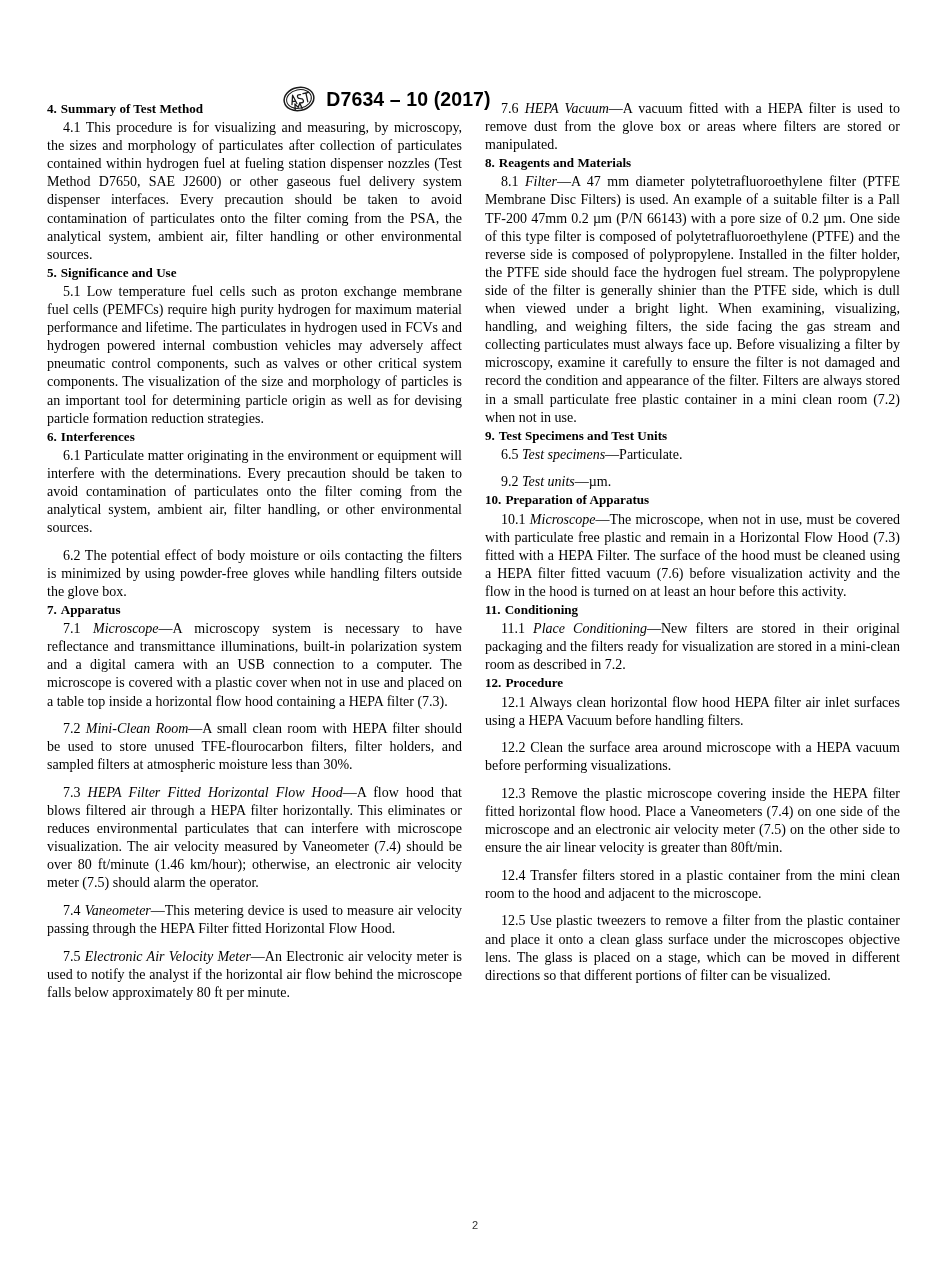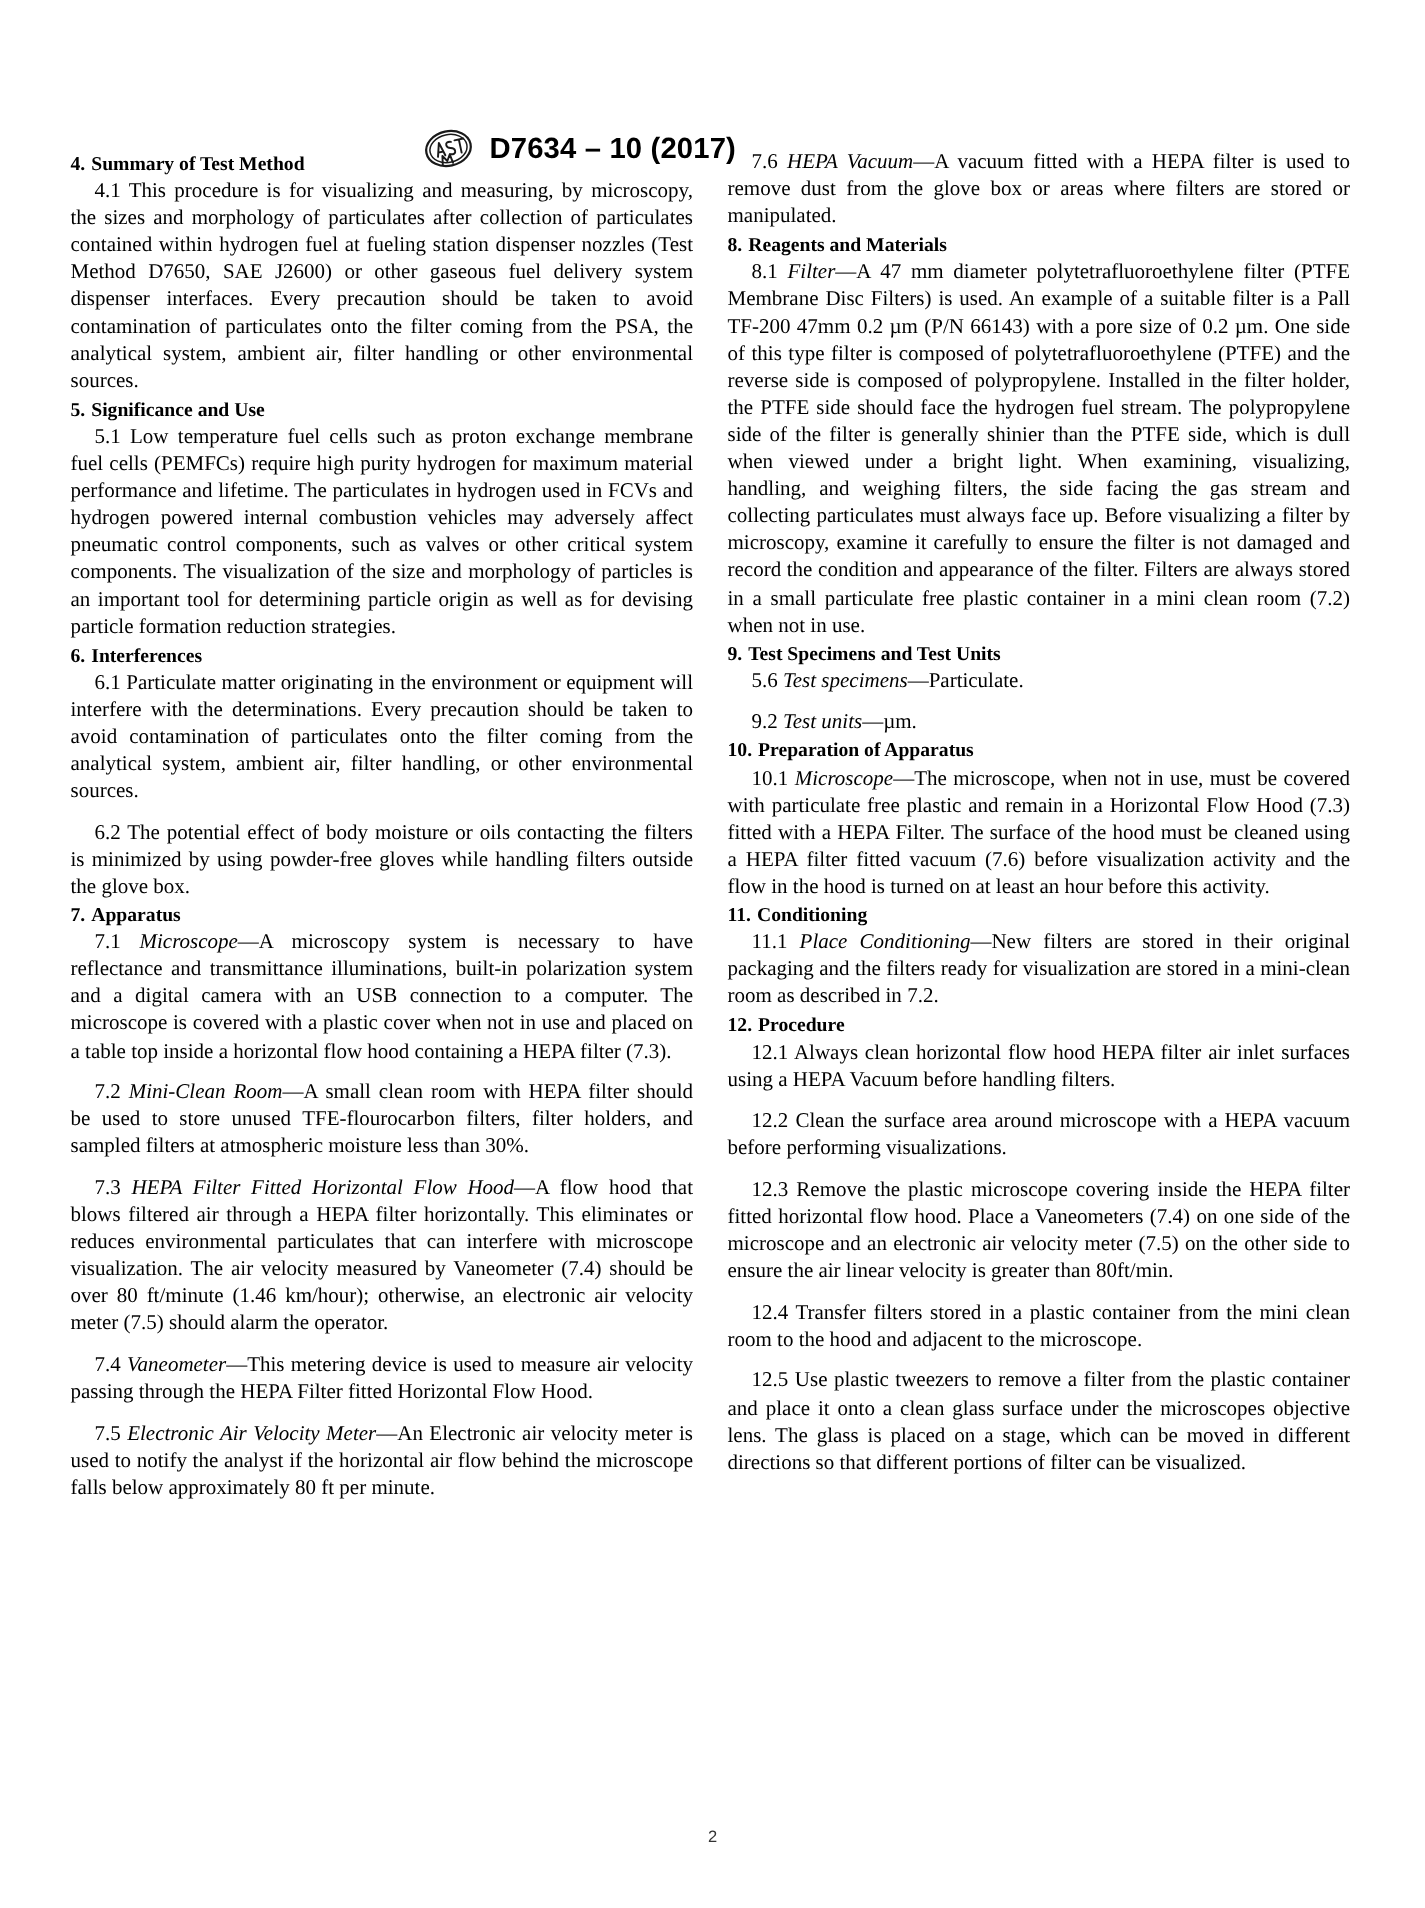--- a/index.html
+++ b/index.html
@@ -146,21 +146,21 @@
         <p class="para"><span>7.2 </span><span class="it">Mini-Clean Room</span><span>—A small clean room with HEPA filter should be used to store unused TFE-flourocarbon filters, filter holders, and sampled filters at atmospheric moisture less than 30%.</span></p>
         <p class="para"><span>7.3 </span><span class="it">HEPA Filter Fitted Horizontal Flow Hood</span><span>—A flow hood that blows filtered air through a HEPA filter horizontally. This eliminates or reduces environmental particulates that can interfere with microscope visualization. The air velocity measured by Vaneometer (</span><span class="ref">7.4</span><span>) should be over 80 ft/minute (1.46 km/hour); otherwise, an electronic air velocity meter (</span><span class="ref">7.5</span><span>) should alarm the operator.</span></p>
         <p class="para"><span>7.4 </span><span class="it">Vaneometer</span><span>—This metering device is used to measure air velocity passing through the HEPA Filter fitted Horizontal Flow Hood.</span></p>
         <p class="para"><span>7.5 </span><span class="it">Electronic Air Velocity Meter</span><span>—An Electronic air velocity meter is used to notify the analyst if the horizontal air flow behind the microscope falls below approximately 80 ft per minute.</span></p>
       </div>
     <div class="col col-right" id="col-right">
         <p class="para"><span>7.6 </span><span class="it">HEPA Vacuum</span><span>—A vacuum fitted with a HEPA filter is used to remove dust from the glove box or areas where filters are stored or manipulated.</span></p>
         <h2 class="section-head spaced-head"><span class="num">8.</span><span>Reagents and Materials</span></h2>
         <p class="para"><span>8.1 </span><span class="it">Filter</span><span>—A 47 mm diameter polytetrafluoroethylene filter (PTFE Membrane Disc Filters) is used. An example of a suitable filter is a Pall TF-200 47mm 0.2 µm (P/N 66143) with a pore size of 0.2 µm. One side of this type filter is composed of polytetrafluoroethylene (PTFE) and the reverse side is composed of polypropylene. Installed in the filter holder, the PTFE side should face the hydrogen fuel stream. The polypropylene side of the filter is generally shinier than the PTFE side, which is dull when viewed under a bright light. When examining, visualizing, handling, and weighing filters, the side facing the gas stream and collecting particulates must always face up. Before visualizing a filter by microscopy, examine it carefully to ensure the filter is not damaged and record the condition and appearance of the filter. Filters are always stored in a small particulate free plastic container in a mini clean room (</span><span class="ref">7.2</span><span>) when not in use.</span></p>
         <h2 class="section-head spaced-head"><span class="num">9.</span><span>Test Specimens and Test Units</span></h2>
-        <p class="para indented"><span>5.6 </span><span class="it">Test specimens</span><span>—Particulate.</span></p>
+        <p class="para indented"><span>6.5 </span><span class="it">Test specimens</span><span>—Particulate.</span></p>
         <p class="para indented"><span>9.2 </span><span class="it">Test units</span><span>—µm.</span></p>
         <h2 class="section-head spaced-head"><span class="num">10.</span><span>Preparation of Apparatus</span></h2>
         <p class="para"><span>10.1 </span><span class="it">Microscope</span><span>—The microscope, when not in use, must be covered with particulate free plastic and remain in a Horizontal Flow Hood (</span><span class="ref">7.3</span><span>) fitted with a HEPA Filter. The surface of the hood must be cleaned using a HEPA filter fitted vacuum (</span><span class="ref">7.6</span><span>) before visualization activity and the flow in the hood is turned on at least an hour before this activity.</span></p>
         <h2 class="section-head spaced-head"><span class="num">11.</span><span>Conditioning</span></h2>
         <p class="para"><span>11.1 </span><span class="it">Place Conditioning</span><span>—New filters are stored in their original packaging and the filters ready for visualization are stored in a mini-clean room as described in </span><span class="ref">7.2</span><span>.</span></p>
         <h2 class="section-head spaced-head"><span class="num">12.</span><span>Procedure</span></h2>
         <p class="para"><span>12.1 Always clean horizontal flow hood HEPA filter air inlet surfaces using a HEPA Vacuum before handling filters.</span></p>
         <p class="para"><span>12.2 Clean the surface area around microscope with a HEPA vacuum before performing visualizations.</span></p>
         <p class="para"><span>12.3 Remove the plastic microscope covering inside the HEPA filter fitted horizontal flow hood. Place a Vaneometers (</span><span class="ref">7.4</span><span>) on one side of the microscope and an electronic air velocity meter (</span><span class="ref">7.5</span><span>) on the other side to ensure the air linear velocity is greater than 80ft/min.</span></p>
         <p class="para"><span>12.4 Transfer filters stored in a plastic container from the mini clean room to the hood and adjacent to the microscope.</span></p>

